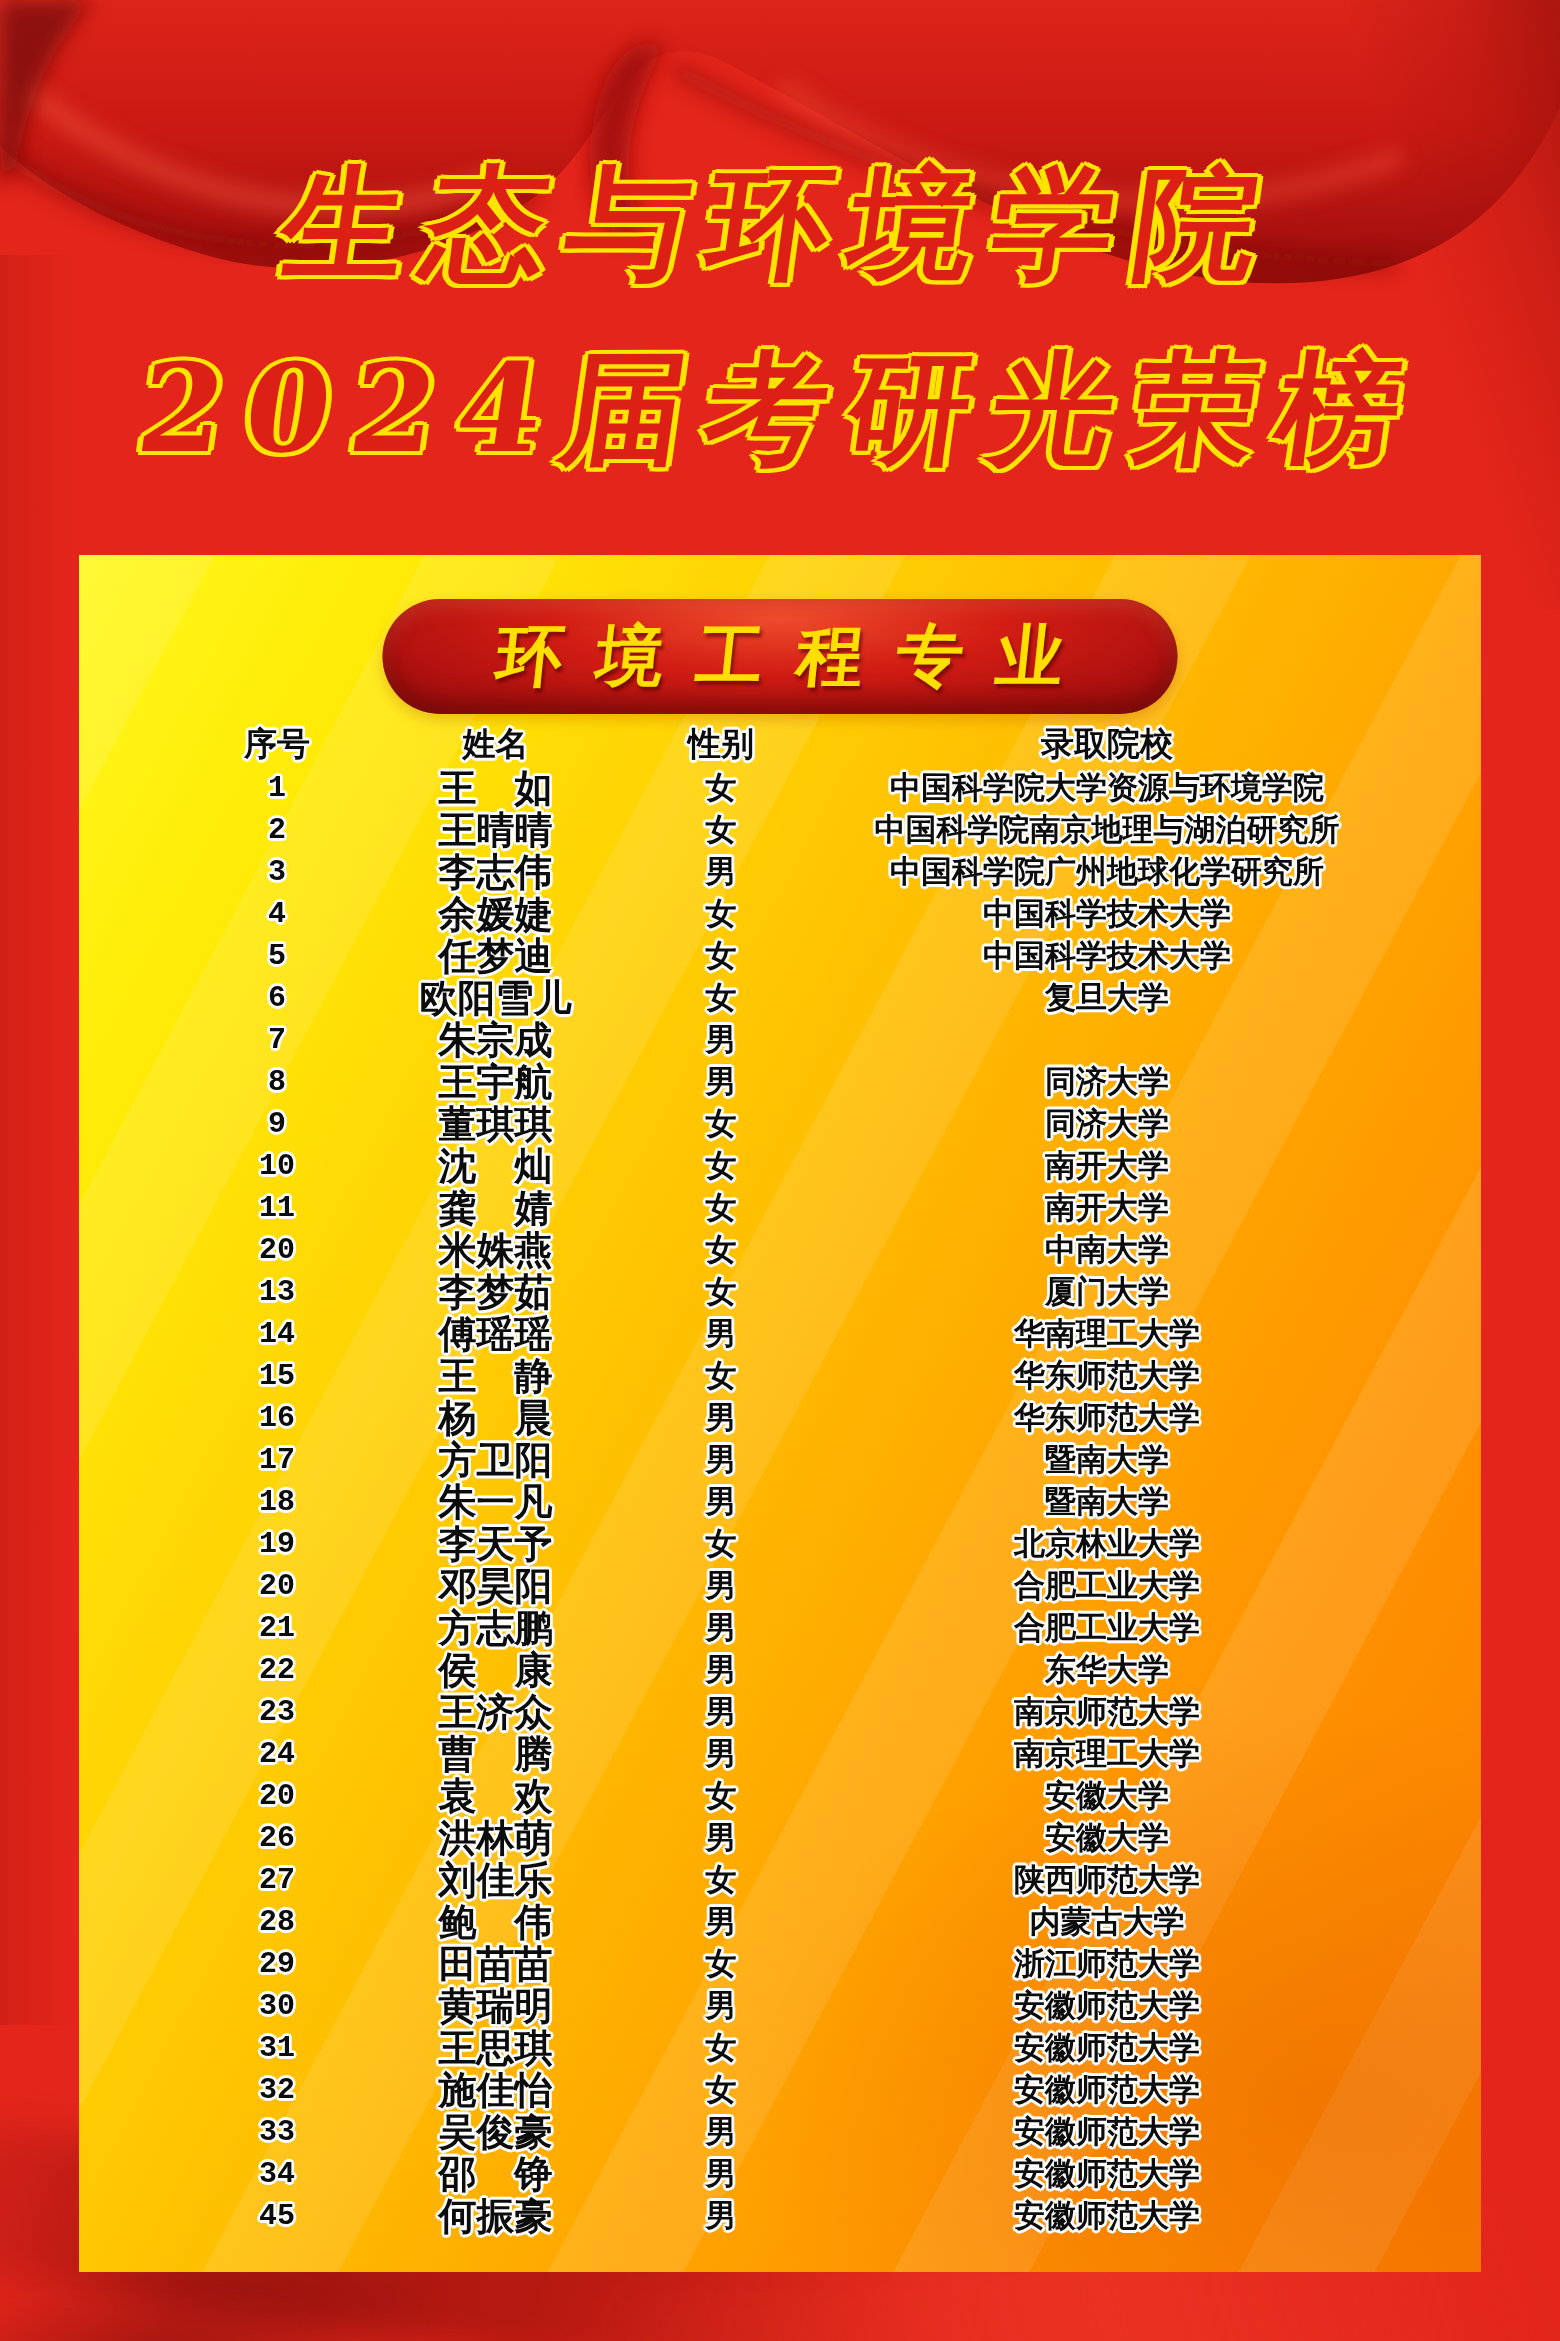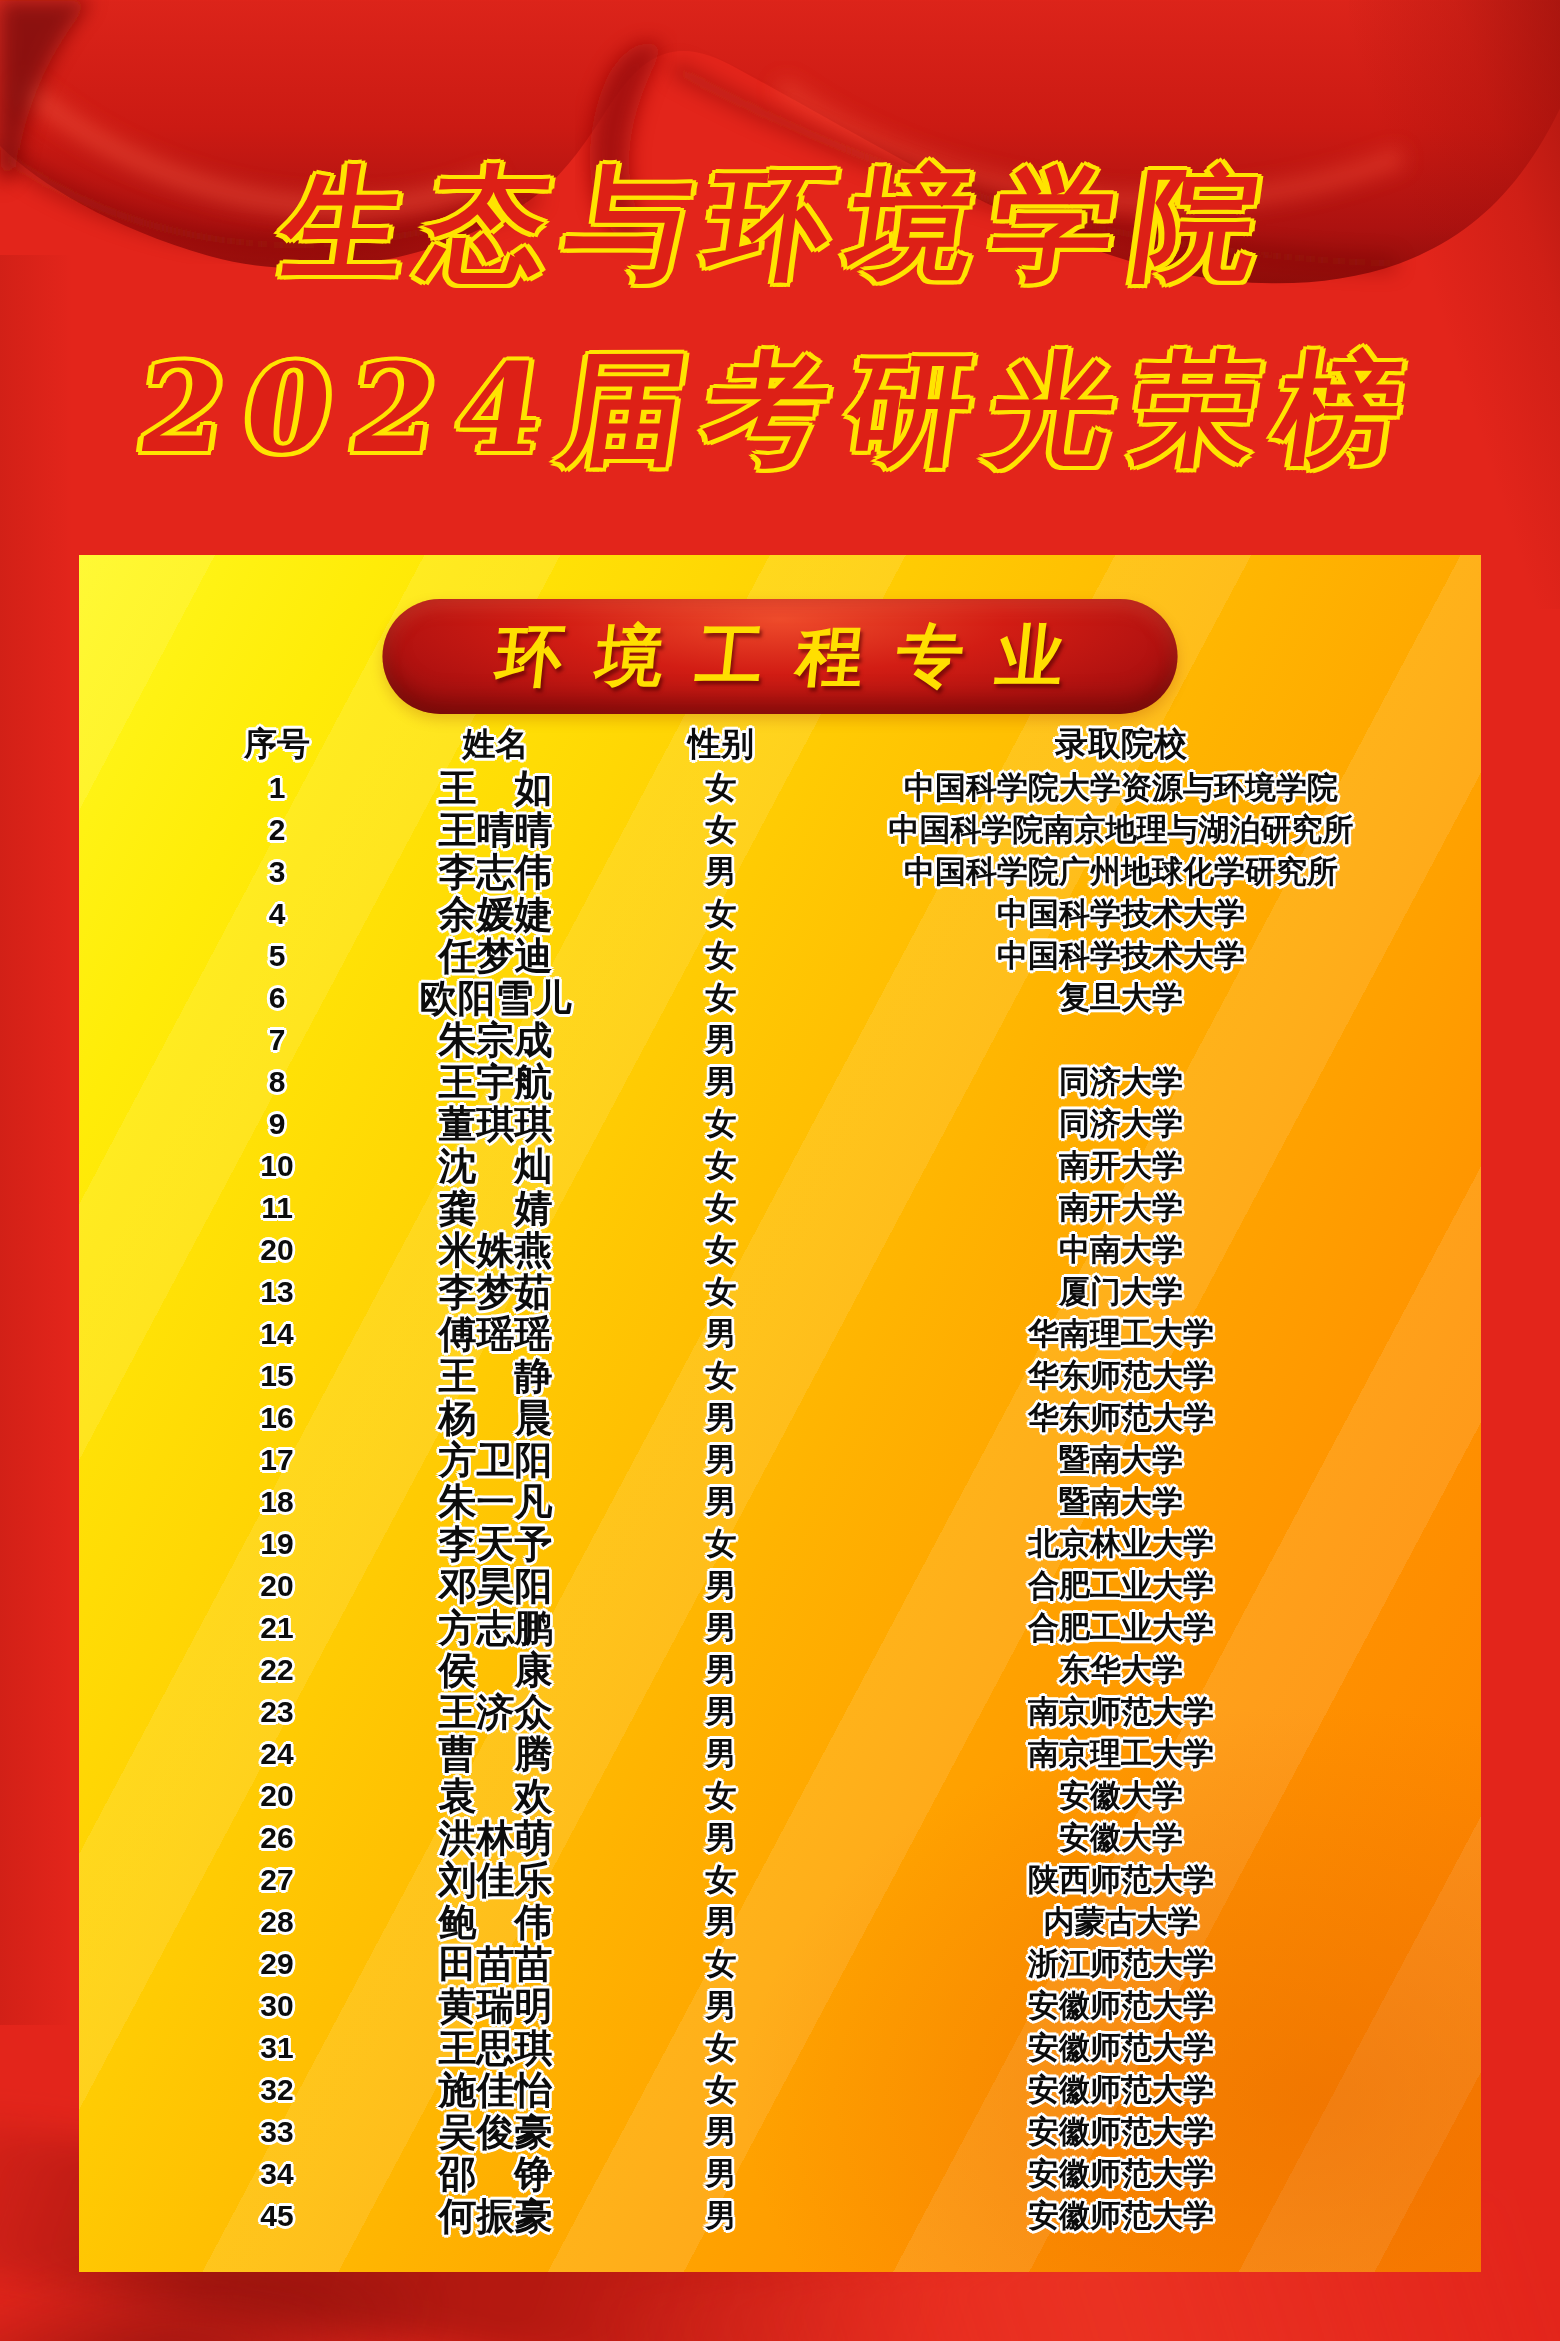--- a/index.html
+++ b/index.html
@@ -79,24 +79,24 @@
       -2.1px -2.1px 0 #fff, 2.1px -2.1px 0 #fff, -2.1px 2.1px 0 #fff, 2.1px 2.1px 0 #fff;
   }
   .thead{position:absolute; left:0; top:168px; width:100%; height:42px;}
   .rows{position:absolute; left:0; top:212px; width:100%;}
   .trow{position:relative; width:100%; height:42px;}
   .thead .cell, .trow .cell{
     position:absolute; top:0; height:100%;
     display:flex; align-items:center; justify-content:center;
     white-space:nowrap;
   }
-  .c-index {left:106px; width:184px;  font-size:30px;}
+  .c-index {left:106px; width:184px;  font-size:30px;font-family:Liberation Mono, monospace;}
   .c-name  {left:275px; width:283px;  font-size:38px;}
   .c-gender{left:571px; width:142px;  font-size:31px;font-family:Liberation Mono, monospace;}
-  .c-school{left:674px; width:708px; font-size:31px;margin-left:14px;}
+  .c-school{left:674px; width:708px; font-size:31px;}
   .thead .cell{font-size:33px;}
 </style>
 </head>
 <body>
 
 <div class="poster">
 
   <svg class="curtain" viewBox="0 0 2204 560" xmlns="http://www.w3.org/2000/svg" aria-hidden="true">
     <defs>
       <linearGradient id="valG" x1="0" y1="0" x2="0" y2="1">

